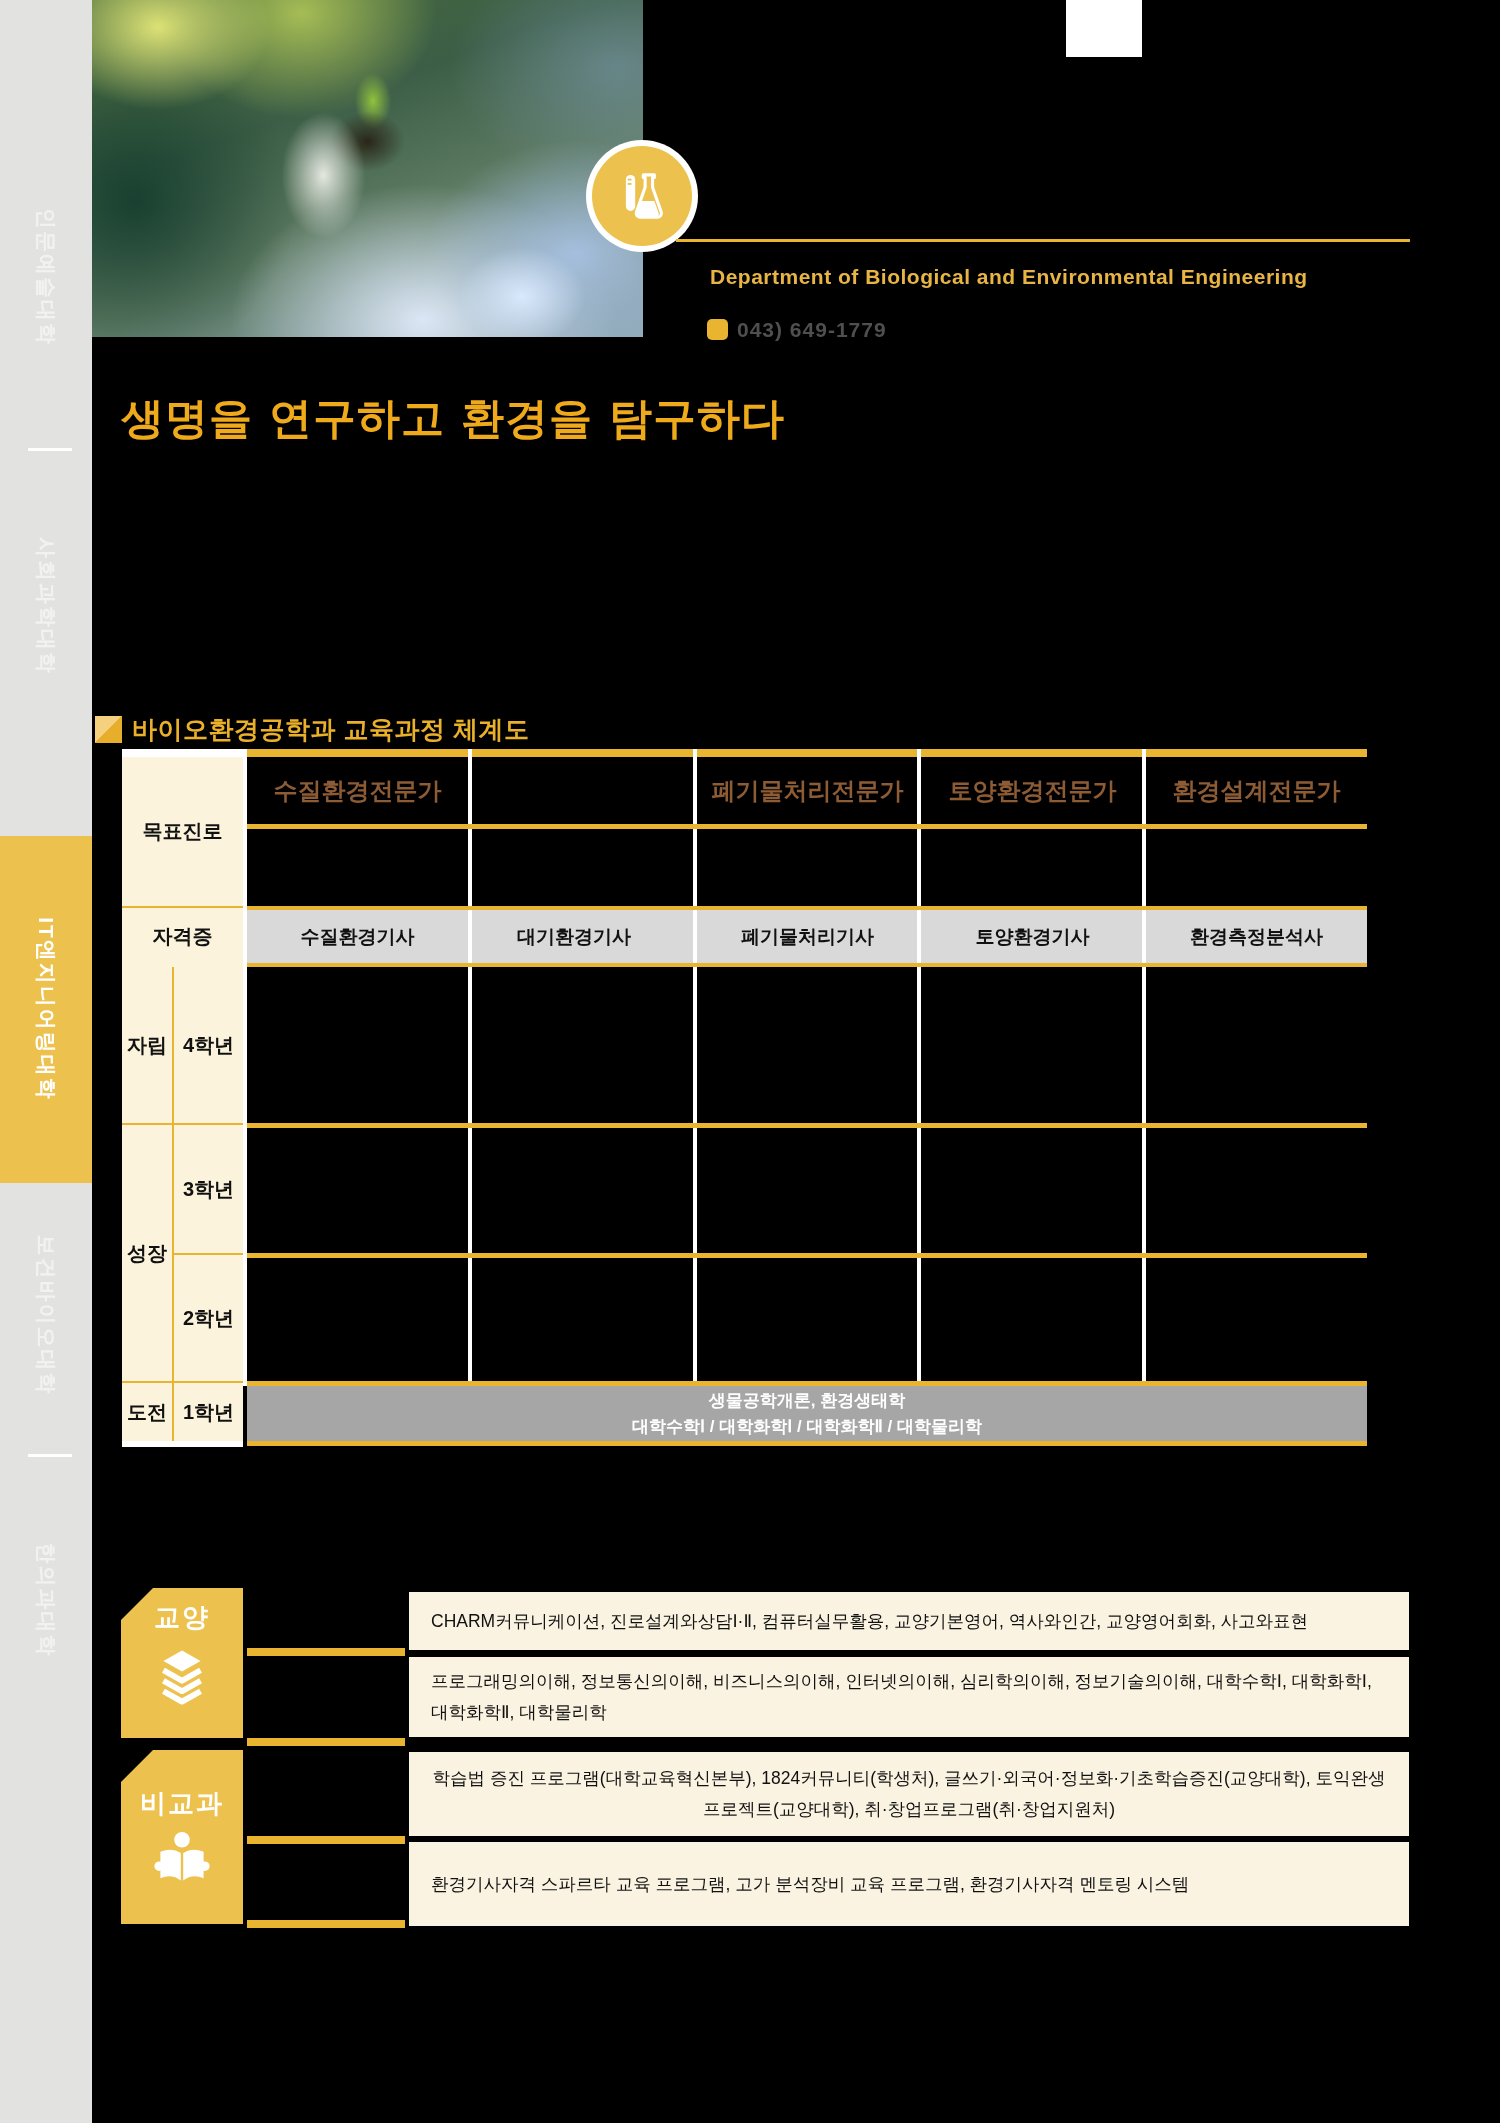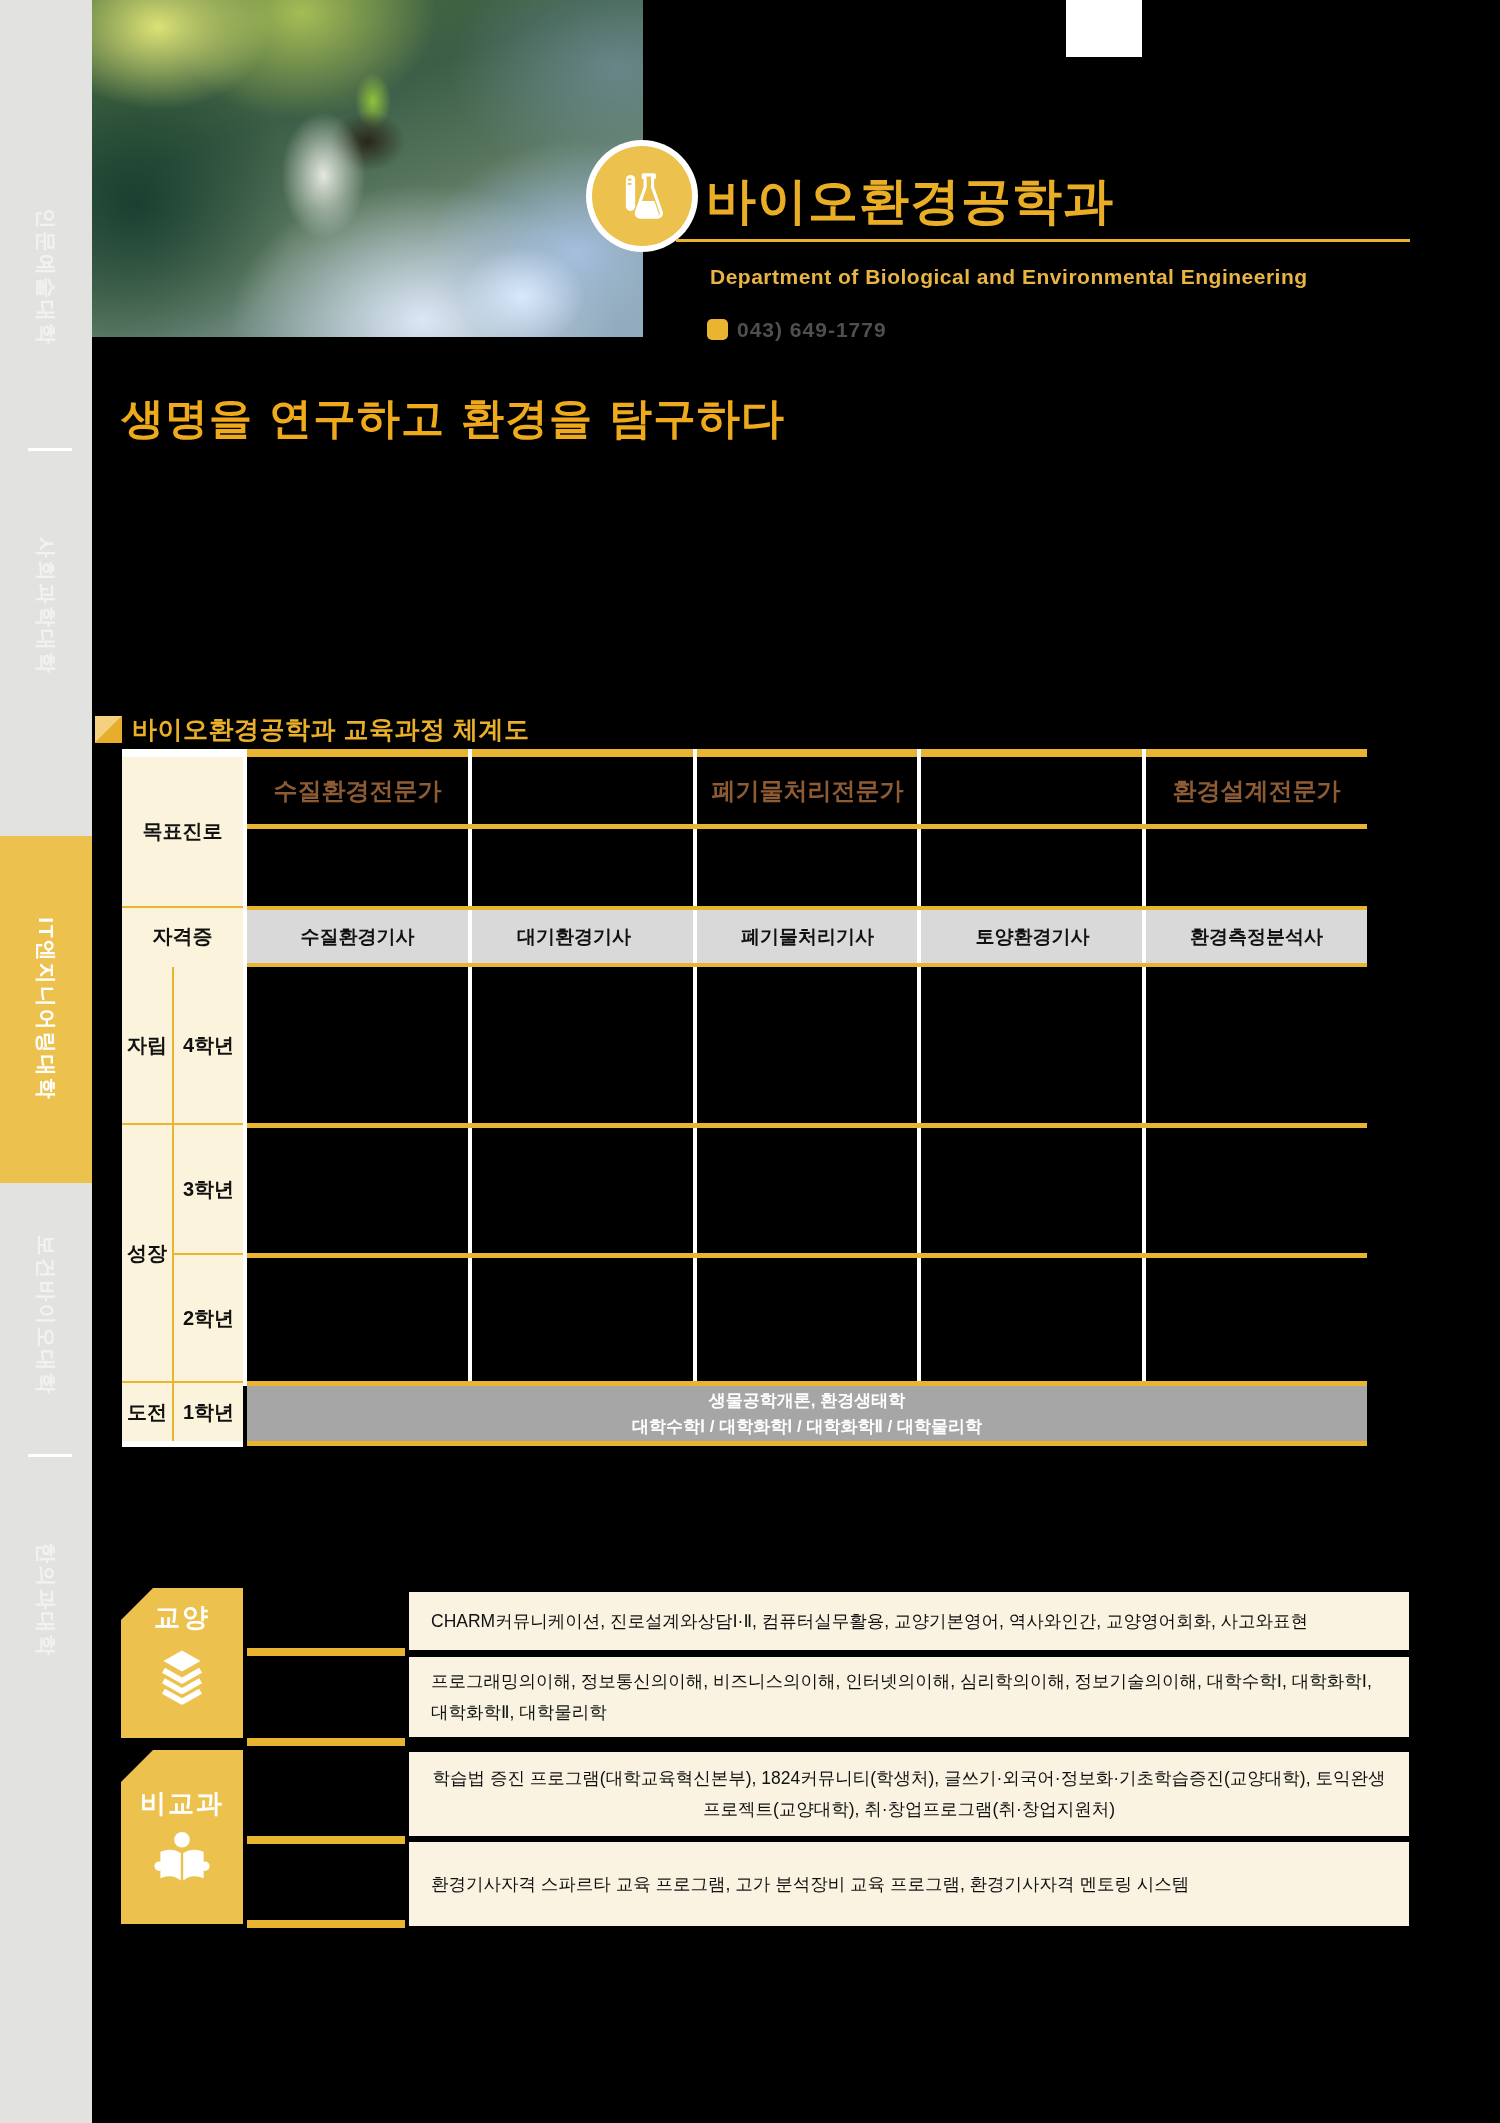--- a/index.html
+++ b/index.html
@@ -95,21 +95,20 @@
   <div class="abs badge-in flexc">
     <svg width="62" height="62" viewBox="0 0 100 100">
       <rect x="24" y="16" width="15" height="58" rx="7.5" fill="#fff"></rect>
       <rect x="27" y="22" width="6" height="3" fill="#ecc14d"></rect>
       <rect x="27" y="29" width="6" height="3" fill="#ecc14d"></rect>
       <path d="M52 16 h18 v4 h-3 v16 l14 40 a6 6 0 0 1 -6 8 h-28 a6 6 0 0 1 -6 -8 l14 -40 v-16 h-3 z" fill="none" stroke="#fff" stroke-width="5" stroke-linejoin="round"></path>
       <path d="M48 58 l22 0 7 20 a4 4 0 0 1 -4 5 h-28 a4 4 0 0 1 -4 -5 z" fill="#fff"></path>
     </svg>
   </div>
 
-  <div class="abs dept-title">바이오환경공학과</div>
   <div class="abs title-line"></div>
   <div class="abs dept-sub">Department of Biological and Environmental Engineering</div>
   <div class="abs phone-sq"></div>
   <div class="abs phone">043) 649-1779</div>
 
   <div class="abs tagline">생명을 연구하고 환경을 탐구하다</div>
 
   <div class="abs sec-sq"></div>
   <div class="abs sec-title">바이오환경공학과 교육과정 체계도</div>
 
@@ -130,20 +129,21 @@
     <div class="abs flexc cream-lbl" style="left:52px;top:376px;width:69px;height:128px;">3학년</div>
     <div class="abs" style="left:52px;top:504px;width:69px;height:2px;background:#e9b430;"></div>
     <div class="abs flexc cream-lbl" style="left:52px;top:506px;width:69px;height:126px;">2학년</div>
     <div class="abs" style="left:0;top:632px;width:121px;height:2px;background:#e9b430;"></div>
     <div class="abs flexc cream-lbl" style="left:0;top:634px;width:50px;height:58px;">도전</div>
     <div class="abs flexc cream-lbl" style="left:52px;top:634px;width:69px;height:58px;">1학년</div>
     <div class="abs" style="left:0;top:692px;width:121px;height:6px;background:#fff;"></div>
 
     <div class="abs flexc hdr-cell" style="left:125px;width:221px;">수질환경전문가</div>
     <div class="abs flexc hdr-cell" style="left:575px;width:221px;">폐기물처리전문가</div>
+    <div class="abs flexc hdr-cell" style="left:800px;width:221px;">토양환경전문가</div>
     <div class="abs flexc hdr-cell" style="left:1024px;width:221px;">환경설계전문가</div>
 
     <div class="abs cert-bar"></div>
     <div class="abs flexc cert-cell" style="left:125px;width:221px;">수질환경기사</div>
     <div class="abs flexc cert-cell" style="left:350px;width:204px;">대기환경기사</div>
     <div class="abs flexc cert-cell" style="left:575px;width:221px;">폐기물처리기사</div>
     <div class="abs flexc cert-cell" style="left:800px;width:221px;">토양환경기사</div>
     <div class="abs flexc cert-cell" style="left:1024px;width:221px;">환경측정분석사</div>
 
     <div class="abs vline z2" style="left:121px;"></div>

